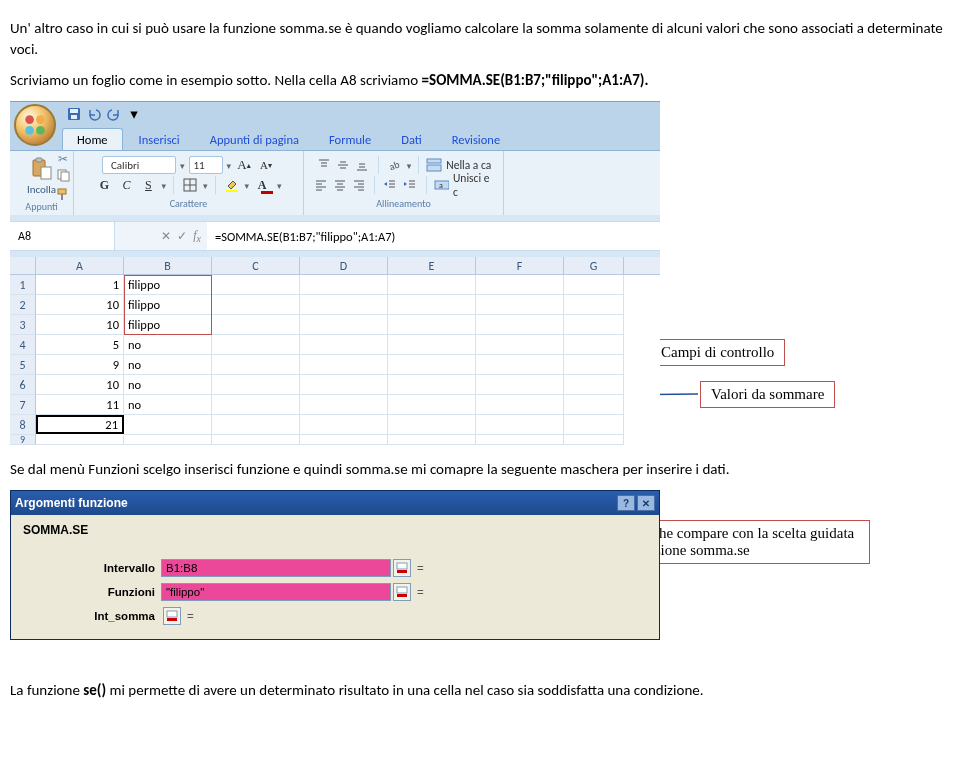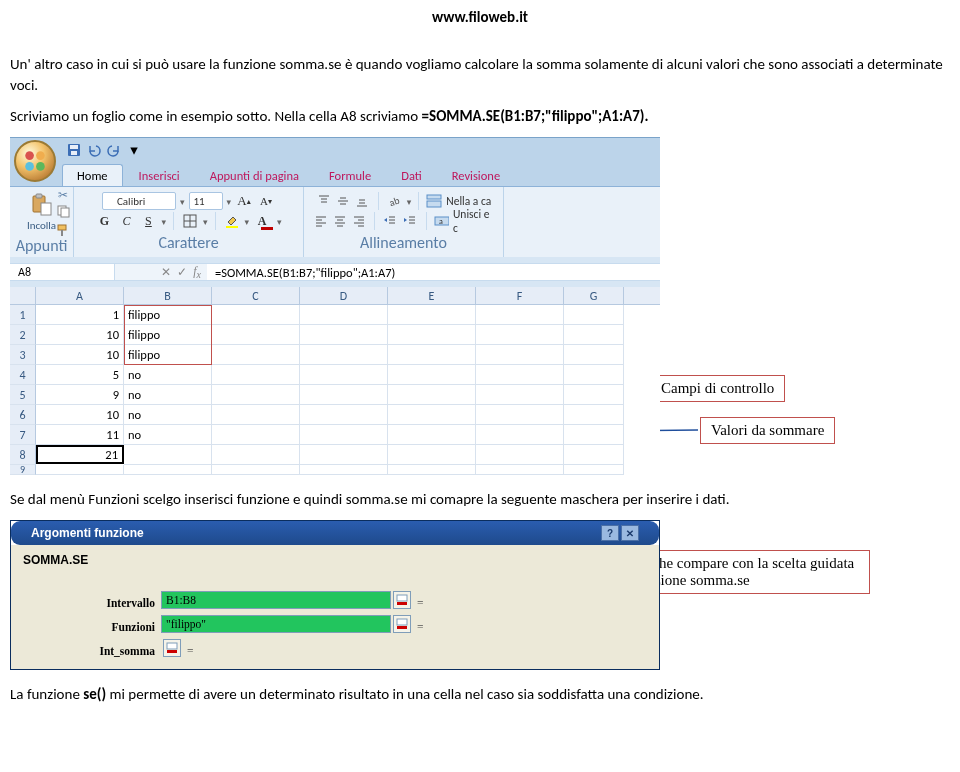--- a/index.html
+++ b/index.html
@@ -24,80 +24,79 @@
     background: #d7e6f4;
     margin-top: 6px;
     position: relative;
   }
   .qat { display:flex; align-items:center; height:24px; padding:0 4px; gap:4px; background:#bcd4ea; }
   .office-btn { width:42px; height:42px; border-radius:50%; background:radial-gradient(circle at 35% 30%, #fffbe0, #f4c46c 40%, #a05c1b 100%); border:2px solid #9b7a34; position:absolute; left:4px; top:2px; z-index:5; display:flex; align-items:center; justify-content:center; }
   .office-btn svg { width:26px; height:26px; }
   .qat .spacer { width:48px; }
   .qat .qat-icon { width:16px; height:16px; display:flex; align-items:center; justify-content:center; }
   .tabs { display:flex; height:24px; align-items:end; padding-left:52px; gap:2px; background:#bcd4ea; }
-  .tab { padding:3px 14px; font-size:12.5px; color:#be185d; cursor:pointer; border-top-left-radius:3px; border-top-right-radius:3px; }
+  .tab { padding:3px 14px; font-size:12.5px; color:#1d4ed8; cursor:pointer; border-top-left-radius:3px; border-top-right-radius:3px; }
   .tab.active { background:#e9f1f9; border:1px solid #8db2d8; border-bottom:none; color:#000; }
   .ribbon-body { display:flex; background:#e9f1f9; border-top:1px solid #8db2d8; }
   .rgroup { border-right:1px solid #bcd4ea; padding:4px 8px 2px; display:flex; flex-direction:column; align-items:center; font-size:11px; color:#5a7ea6; }
   .rgroup .row { display:flex; align-items:center; gap:4px; height:20px; }
-  .rgroup .label { margin-top:2px; font-size:16px; }
-  .font-sel { width:74px; height:18px; border:1px solid #a9c5e2; background:#fff; font-size:11px; padding:0 14px; display:flex; align-items:center; border-radius:2px; color:#333; }
+  .rgroup .label { margin-top:2px; font-size:10px; }
+  .font-sel { width:74px; height:18px; border:1px solid #a9c5e2; background:#fff; font-size:11px; padding:0 8px; display:flex; align-items:center; border-radius:2px; color:#333; }
   .size-sel { width:34px; height:18px; border:1px solid #a9c5e2; background:#fff; font-size:11px; padding:0 4px; display:flex; align-items:center; border-radius:2px; color:#333; }
   .rb { width:18px; height:18px; border:1px solid transparent; display:flex; align-items:center; justify-content:center; font-size:12px; font-family:'Times New Roman',serif; color:#333; border-radius:2px; }
   .sep { width:1px; height:18px; background:#c7dbee; margin:0 3px; }
   .bigbtn { display:flex; flex-direction:column; align-items:center; gap:2px; padding:2px 6px; font-size:11px; color:#3a5d82; }
   .bigbtn svg { width:24px; height:24px; }
   .align-row { display:flex; gap:2px; }
   .align-btn { width:17px; height:17px; display:flex; align-items:center; justify-content:center; }
   .wraptext-row { display:flex; align-items:center; gap:4px; font-size:11.5px; color:#333; }
 
   
-  .namebox-row { display:flex; height:18px; background:#eef4fa; align-items:stretch; border-top:1px solid #c7dbee; border-bottom:1px solid #c7dbee; }
+  .namebox-row { display:flex; height:30px; background:#eef4fa; align-items:stretch; border-top:1px solid #c7dbee; border-bottom:1px solid #c7dbee; }
   .namebox { width:105px; border-right:1px solid #c7dbee; display:flex; align-items:center; padding:0 8px; font-size:12px; background:#fff; }
   .fx-icons { display:flex; align-items:center; gap:6px; padding:0 6px; color:#888; font-size:12px; }
   .formula-input { flex:1; display:flex; align-items:center; padding:0 8px; font-size:12.5px; background:#fff; font-family:Calibri,Arial,sans-serif; }
 
   
   .sheet { background:#fff; position:relative; }
   .hdr-row { display:flex; height:18px; background:#e6edf7; border-bottom:1px solid #b6c9e0; }
   .corner { width:26px; border-right:1px solid #b6c9e0; background:#e6edf7; }
   .colhdr { width:88px; border-right:1px solid #b6c9e0; display:flex; align-items:center; justify-content:center; font-size:12px; color:#385a82; }
   .sheet-row { display:flex; height:20px; }
   .rowhdr { width:26px; border-right:1px solid #b6c9e0; border-bottom:1px solid #d8e2ee; background:#e6edf7; display:flex; align-items:center; justify-content:center; font-size:12px; color:#385a82; }
   .cell { width:88px; border-right:1px solid #d8e2ee; border-bottom:1px solid #d8e2ee; display:flex; align-items:center; padding:0 4px; font-size:12.5px; font-family:Calibri,Arial,sans-serif; }
   .cell.num { justify-content:flex-end; }
   .cell.sel { border:2px solid #000; height:19px; }
 
   
   .callout { position:absolute; background:#fff; border:1.5px solid #c0504d; padding:4px 10px; font-family:'Times New Roman',serif; font-size:15px; white-space:nowrap; }
 
   
   .dlg { width:650px; border:1px solid #0a2d5e; margin-top:10px; position:relative; font-family:Tahoma,Arial,sans-serif; }
-  .dlg-title { background:linear-gradient(#2a5db0,#1e4a8c); color:#fff; padding:4px 20px; font-size:12px; font-weight:bold; display:flex; align-items:center; justify-content:space-between;border-radius:9px; }
+  .dlg-title { background:linear-gradient(#2a5db0,#1e4a8c); color:#fff; padding:4px 4px; font-size:12px; font-weight:bold; display:flex; align-items:center; justify-content:space-between; }
   .dlg-title .winbtns { display:flex; gap:2px; }
   .winbtn { width:18px; height:16px; background:#9ab9e0; border:1px solid #4a6fa6; display:flex; align-items:center; justify-content:center; font-size:10px; color:#1a3a6c; }
   .dlg-body { background:#ece9d8; padding:8px 12px 10px; }
   .fnname { font-size:12px; font-weight:bold; margin-bottom:20px; }
-  .argrow { display:flex; align-items:flex-end; height:22px; margin:2px 0; font-size:11.5px;font-family:Liberation Serif, serif; }
+  .argrow { display:flex; align-items:center; height:22px; margin:2px 0; font-size:11.5px; }
   .arglabel { width:138px; text-align:right; padding-right:6px; font-weight:bold; }
-  .arginput { width:230px; height:18px; border:1px solid #7f9db9; background:#22c55e; padding:0 4px; display:flex; align-items:center; font-size:11.5px; }
+  .arginput { width:230px; height:18px; border:1px solid #7f9db9; background:#ec4899; padding:0 4px; display:flex; align-items:center; font-size:11.5px; }
   .argpick { width:18px; height:18px; border:1px solid #7f9db9; background:#f5f3e9; margin-left:2px; display:flex; align-items:center; justify-content:center; }
   .argeq { margin:0 6px; color:#555; }
 
   
   .arrows { position:absolute; left:0; top:0; pointer-events:none; }
 
   .excel-wrap { position:relative; width:960px; }
   .dlg-wrap { position:relative; width:960px; }
 </style>
 </head>
 <body>
 
 <div class="page">
-  <div class="url-header">www.filoweb.it</div>
 
   <p class="para">Un' altro caso in cui si può usare la funzione somma.se è quando vogliamo calcolare la somma solamente di alcuni valori che sono associati a determinate voci.</p>
   <p class="para">
     <span>Scriviamo un foglio come in esempio sotto. Nella cella A8 scriviamo </span><span class="bold">=SOMMA.SE(B1:B7;"filippo";A1:A7).</span>
   </p>
 
   <div class="excel-wrap">
 
     <div class="callout" style="left:640px; top:238px;">Campi di controllo</div>
     <div class="callout" style="left:690px; top:280px;">Valori da sommare</div>
@@ -493,16 +492,16 @@
                 <rect x="1" y="1" width="10" height="6" fill="#fff" stroke="#7f9db9"></rect>
                 <rect x="1" y="8" width="10" height="3" fill="#c00"></rect>
               </svg>
             </div>
           <div class="argeq">=</div>
         </div>
       </div>
     </div>
   </div>
 
-  <p class="para" style="margin-top:14px">
+  <p class="para" style="margin-top:40px">
     <span>La funzione </span><span class="bold">se()</span><span> mi permette di avere un determinato risultato in una cella nel caso sia soddisfatta una condizione.</span>
   </p>
 </div>
 
 </body></html>

